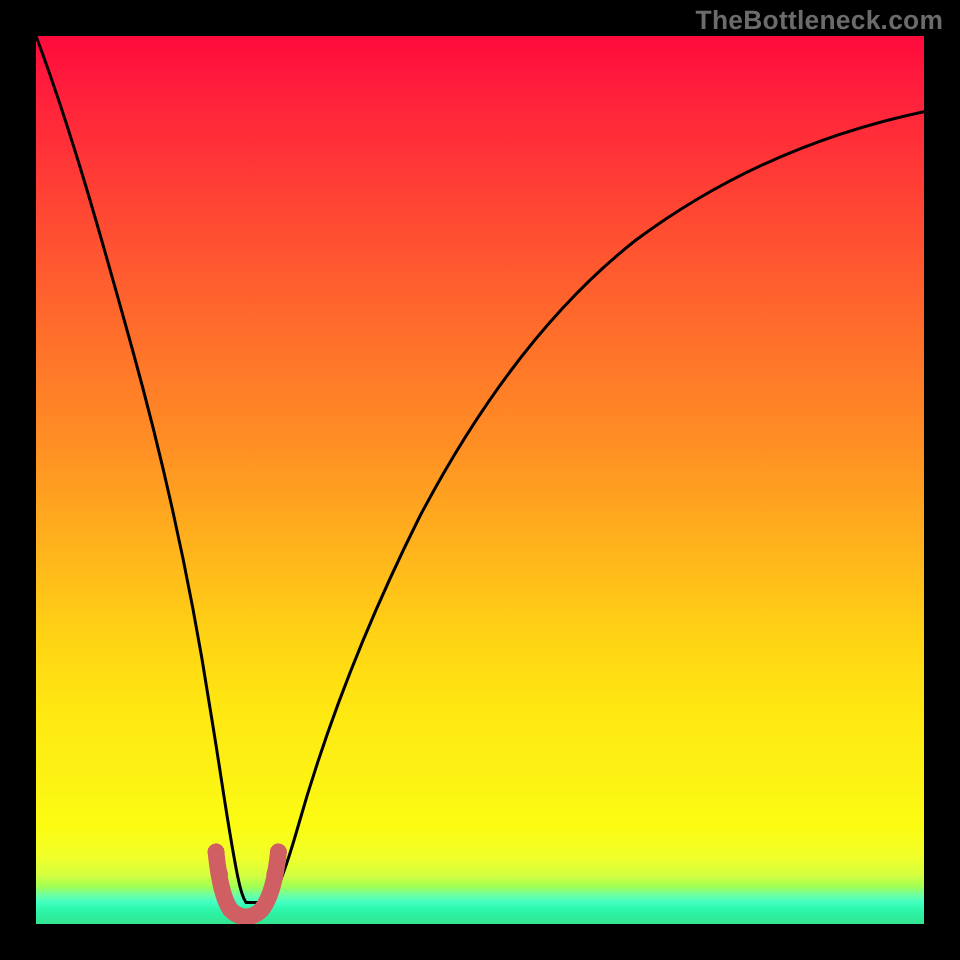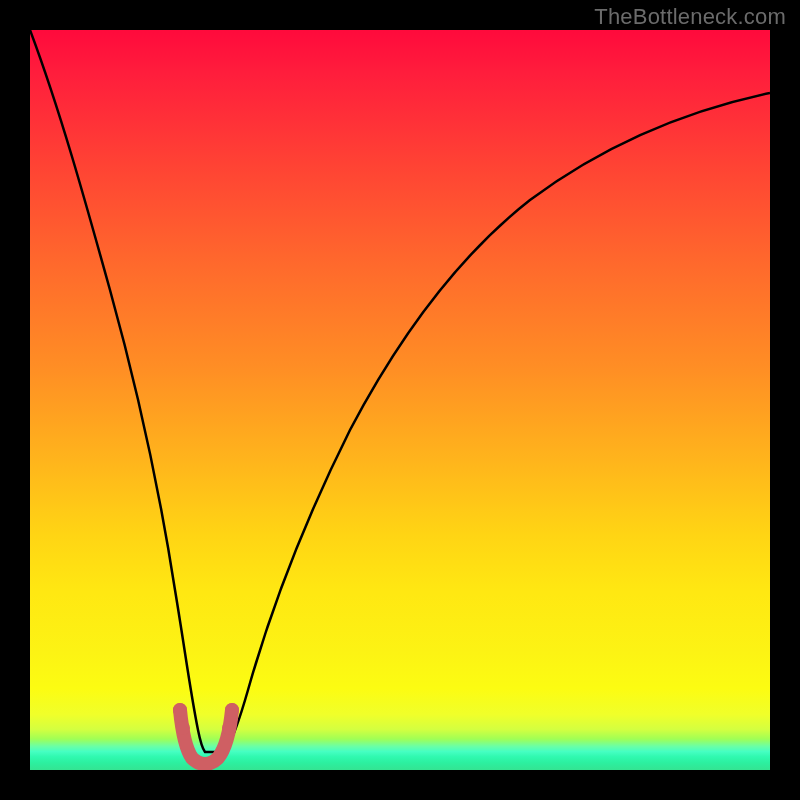--- a/index.html
+++ b/index.html
@@ -62,21 +62,21 @@
     top: 0;
     width: 100%;
     height: 100%;
   }
   .watermark {
     position: absolute;
     top: 4px;
     right: 14px;
     color: #6b6b6b;
     font-size: 22px;
-    font-weight: 400;
+    font-weight: 700;
     letter-spacing: 0.2px;
   }
 </style>
 </head>
 <body>
 
 <div class="frame">
 
   <div class="watermark">TheBottleneck.com</div>
 

